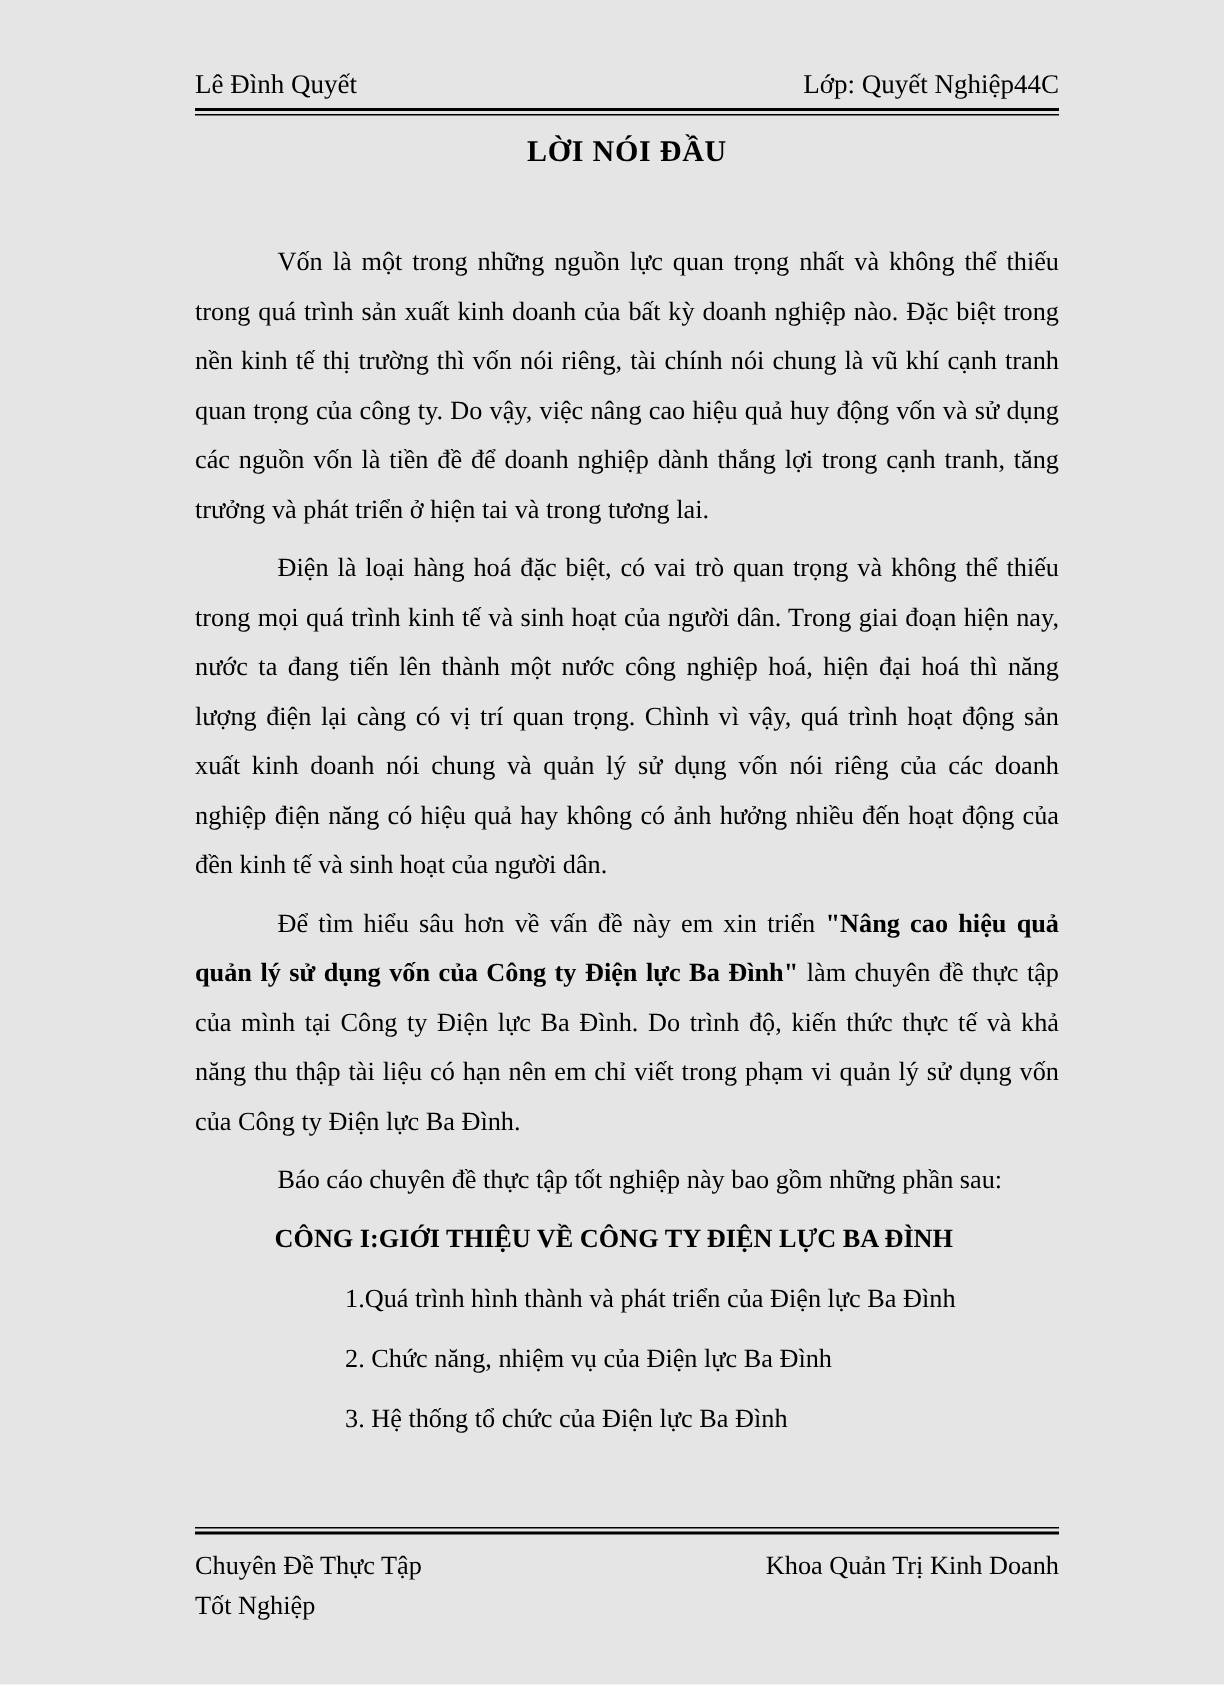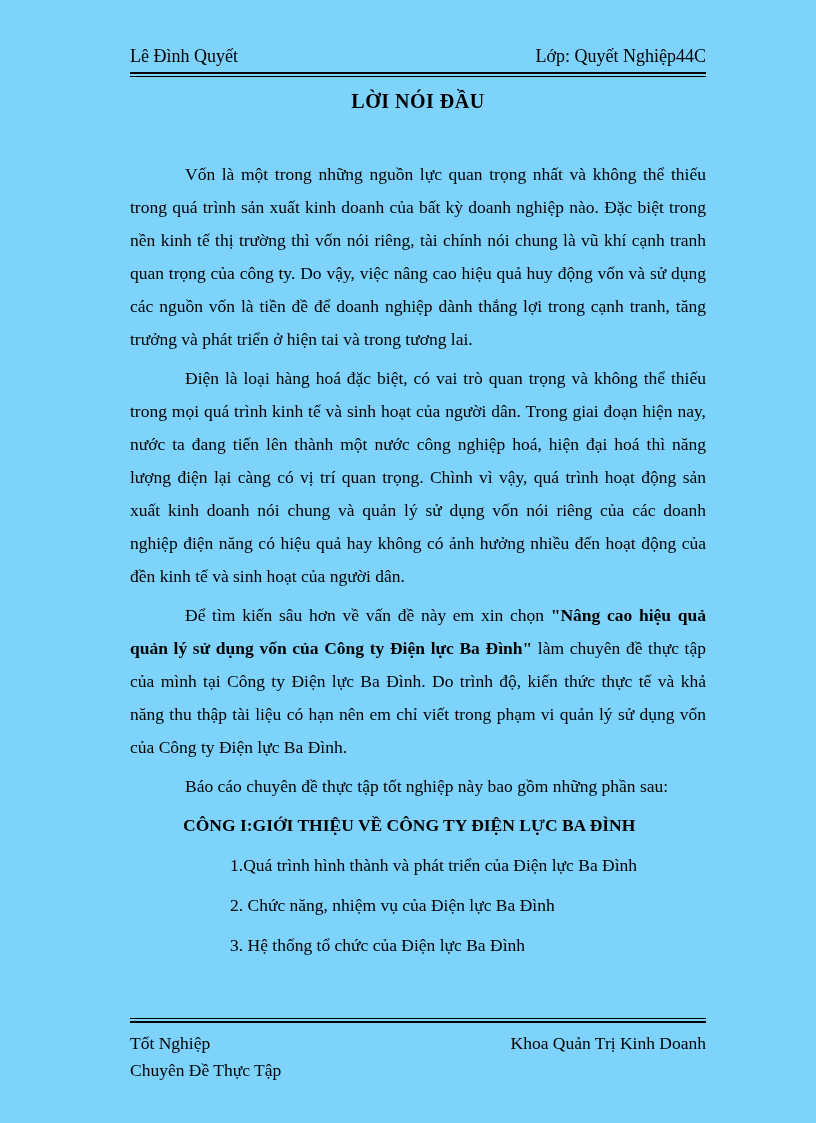--- a/index.html
+++ b/index.html
@@ -4,21 +4,21 @@
 <style>
   html, body {
     margin: 0;
     padding: 0;
     background: #ffffff;
   }
   .page {
     position: relative;
     width: 816px;
     height: 1123px;
-    background: #7dd3fc;
+    background: #e5e5e5;
     color: #000000;
     font-family: "Liberation Serif", "DejaVu Serif", serif;
     overflow: hidden;
   }
 
   
   .header {
     position: absolute;
     left: 130px;
     width: 576px;
@@ -116,33 +116,33 @@
       <span>Lớp: Quyết Nghiệp44C</span>
     </div>
     <div class="header-rule"></div>
   </div>
 
   <div class="doc-title">LỜI NÓI ĐẦU</div>
 
   <div class="body-text">
     <p>Vốn là một trong những nguồn lực quan trọng nhất và không thể thiếu trong quá trình sản xuất kinh doanh của bất kỳ doanh nghiệp nào. Đặc biệt trong nền kinh tế thị trường thì vốn nói riêng, tài chính nói chung là vũ khí cạnh tranh quan trọng của công ty. Do vậy, việc nâng cao hiệu quả huy động vốn và sử dụng các nguồn vốn là tiền đề để doanh nghiệp dành thắng lợi trong cạnh tranh, tăng trưởng và phát triển ở hiện tai và trong tương lai.</p>
     <p>Điện là loại hàng hoá đặc biệt, có vai trò quan trọng và không thể thiếu trong mọi quá trình kinh tế và sinh hoạt của người dân. Trong giai đoạn hiện nay, nước ta đang tiến lên thành một nước công nghiệp hoá, hiện đại hoá thì năng lượng điện lại càng có vị trí quan trọng. Chình vì vậy, quá trình hoạt động sản xuất kinh doanh nói chung và quản lý sử dụng vốn nói riêng của các doanh nghiệp điện năng có hiệu quả hay không có ảnh hưởng nhiều đến hoạt động của đền kinh tế và sinh hoạt của người dân.</p>
-    <p><span>Để tìm kiến sâu hơn về vấn đề này em xin chọn </span><span class="bold">"Nâng cao hiệu quả quản lý sử dụng vốn của Công ty Điện lực Ba Đình"</span><span> làm chuyên đề thực tập của mình tại Công ty Điện lực Ba Đình. Do trình độ, kiến thức thực tế và khả năng thu thập tài liệu có hạn nên em chỉ viết trong phạm vi quản lý sử dụng vốn của Công ty Điện lực Ba Đình.</span></p>
+    <p><span>Để tìm hiểu sâu hơn về vấn đề này em xin triển </span><span class="bold">"Nâng cao hiệu quả quản lý sử dụng vốn của Công ty Điện lực Ba Đình"</span><span> làm chuyên đề thực tập của mình tại Công ty Điện lực Ba Đình. Do trình độ, kiến thức thực tế và khả năng thu thập tài liệu có hạn nên em chỉ viết trong phạm vi quản lý sử dụng vốn của Công ty Điện lực Ba Đình.</span></p>
     <p class="no-justify">Báo cáo chuyên đề thực tập tốt nghiệp này bao gồm những phần sau:</p>
 
     <div class="outline-part">CÔNG I:GIỚI THIỆU VỀ CÔNG TY ĐIỆN LỰC BA ĐÌNH</div>
     <div class="outline-item">1.Quá trình hình thành và phát triển của Điện lực Ba Đình</div>
     <div class="outline-item">2. Chức năng, nhiệm vụ  của Điện lực Ba Đình</div>
     <div class="outline-item">3. Hệ thống tổ chức của Điện lực Ba Đình</div>
   </div>
 
   <div class="footer">
     <div class="footer-rule"></div>
     <div class="footer-row">
       <div class="footer-left">
+        <div>Chuyên Đề Thực Tập</div>
         <div>Tốt Nghiệp</div>
-        <div>Chuyên Đề Thực Tập</div>
       </div>
       <div class="footer-right">Khoa Quản Trị Kinh Doanh</div>
     </div>
   </div>
 
 </div>
 
 </body></html>

